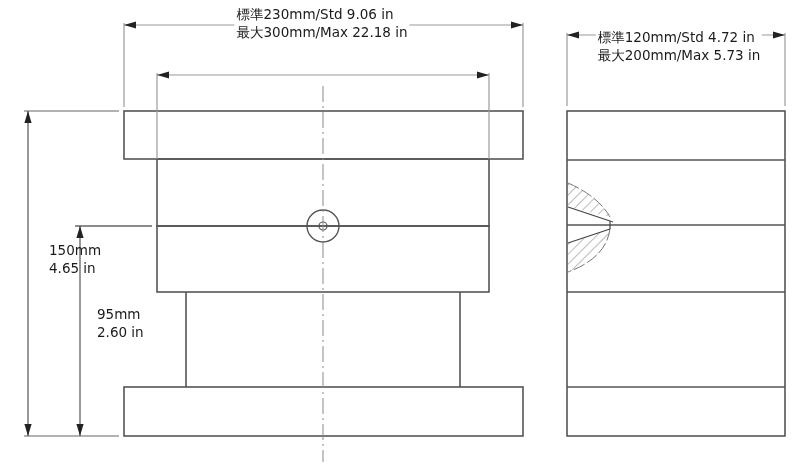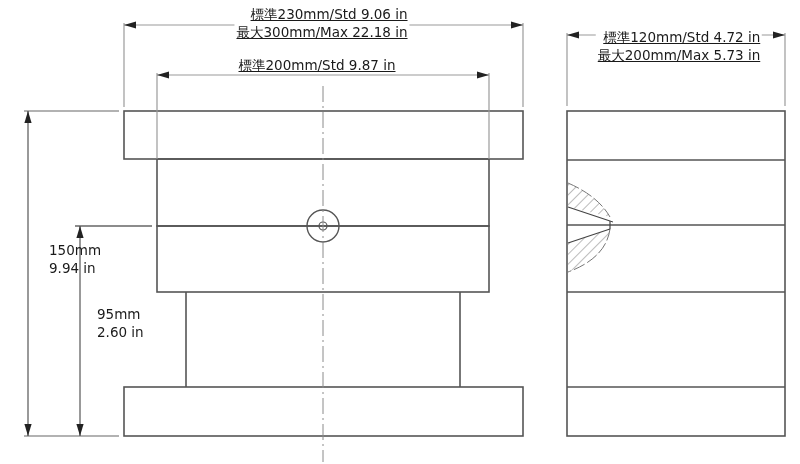--- a/index.html
+++ b/index.html
@@ -1,19 +1,19 @@
 <!DOCTYPE html>
 <html><head>
 <meta charset="utf-8">
 <style>
   html, body { margin:0; padding:0; background:#ffffff; }
   body { width:800px; height:464px; position:relative; overflow:hidden; font-family:"DejaVu Sans", sans-serif; }
   #drawing { position:absolute; left:0; top:0; width:800px; height:464px; }
   .lbl { position:absolute; font-size:13.5px; color:#1a1a1a; line-height:18px; white-space:nowrap; background:#fff; padding:0 2px; }
-  .lbl.center { transform:translateX(-50%); text-align:right;text-decoration:underline; }
+  .lbl.center { transform:translateX(-50%); text-align:left; }
   .lbl.left { text-align:left; background:transparent;padding-left:48px; }
   .lbl div { display:block; }
 </style>
 </head>
 <body>
 
 <svg id="drawing" viewBox="0 0 800 464" xmlns="http://www.w3.org/2000/svg">
   <defs>
     <marker id="arr" viewBox="0 0 10 6" refX="10" refY="3" markerWidth="10" markerHeight="6" orient="auto-start-reverse">
       <path d="M0,0 L10,3 L0,6 z" fill="#222"></path>
@@ -82,29 +82,28 @@
     <line x1="80" y1="226" x2="80" y2="436" marker-start="url(#arr)" marker-end="url(#arr)"></line>
   </g>
 </svg>
 
 <div class="lbl center" style="left:322px; top:5px;">
   <div>標準230mm/Std 9.06 in</div>
   <div>最大300mm/Max 22.18 in</div>
 </div>
 
 <div class="lbl center" style="left:317px; top:56px;">
-  <div>標準200mm/Std 9.87 in</div>
 </div>
 
 <div class="lbl center" style="left:679px; top:28px;">
   <div>標準120mm/Std 4.72 in</div>
   <div>最大200mm/Max 5.73 in</div>
 </div>
 
 <div class="lbl left" style="left:1px; top:241px;">
   <div>150mm</div>
-  <div>9.94 in</div>
+  <div>4.65 in</div>
 </div>
 
 <div class="lbl left" style="left:49px; top:305px;">
   <div>95mm</div>
   <div>2.60 in</div>
 </div>
 
 </body></html>

